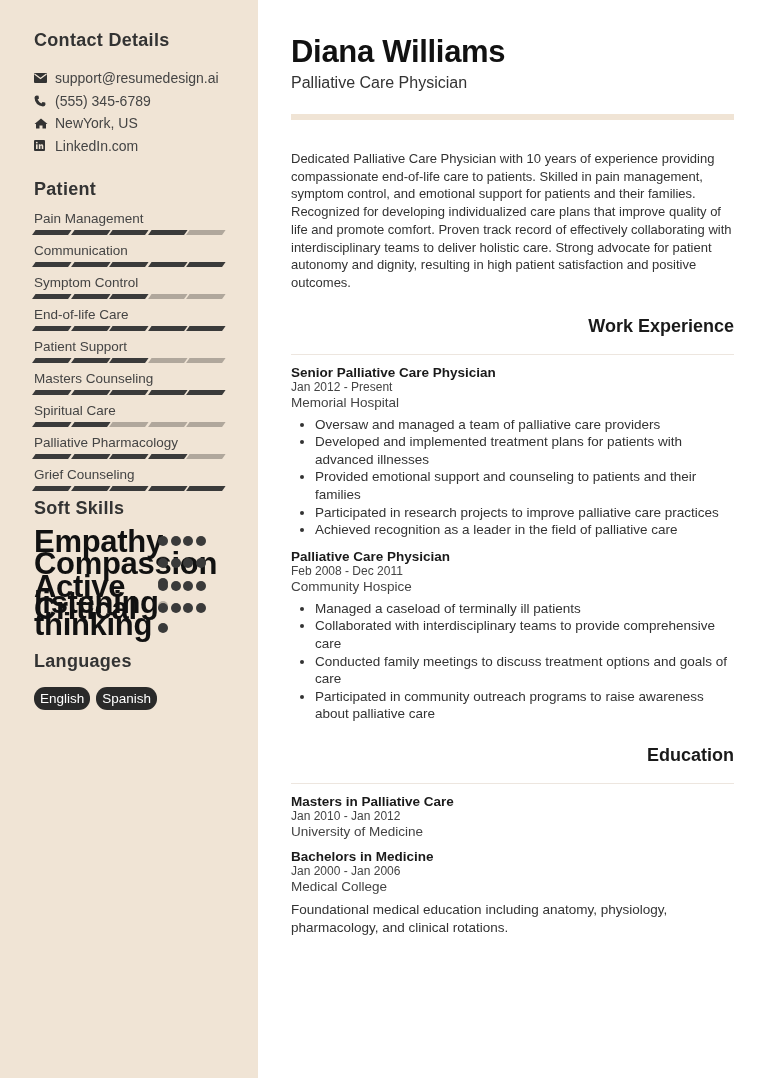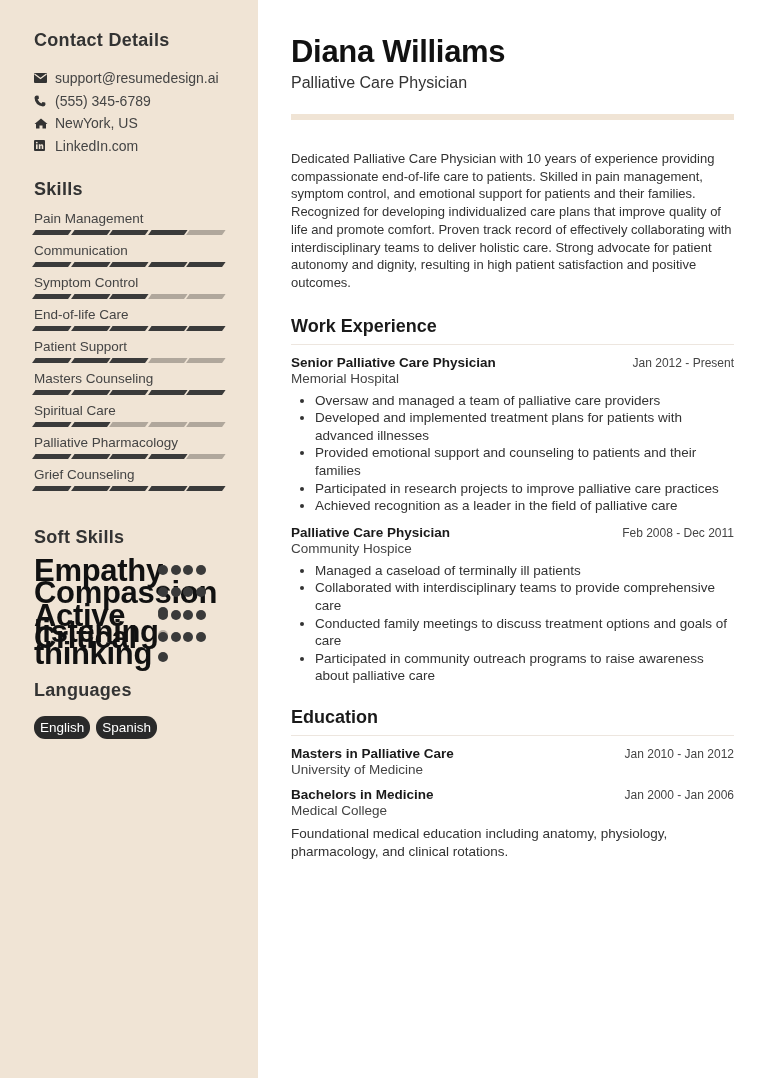--- a/index.html
+++ b/index.html
@@ -10,39 +10,39 @@
   .contact { margin-top: 16px; }
   .contact-row { display: flex; align-items: center; height: 22.5px; font-size: 14px; color: #444; }
   .contact-row .ic { width: 21px; display: inline-flex; align-items: center; }
   .skills-h { margin-top: 22px; }
   .skills { margin-top: 10px; }
   .skill { height: 32px; }
   .skill-name { font-size: 13.5px; color: #444; height: 18px; line-height: 18px; }
   .bar { display: flex; gap: 3px; margin-top: 2px; }
   .seg { width: 35.5px; height: 4.5px; background: #3a3a3a; transform: skewX(-35deg); }
   .seg.off { background: #b0a79c; }
-  .soft-h { margin-top: 29px; }
+  .soft-h { }
   .soft { margin-top: 15px; }
   .soft-row { display: flex; height: 22.3px; font-size: 13.5px; color: #444; position: relative; }
   .soft-row .name { width: 124px; line-height: 16px; }
   .dots { display: flex; flex-wrap: wrap; width: 56px; gap: 0 2.5px; position: relative; top: 2px; }
   .dot { width: 10px; height: 10px; border-radius: 50%; background: #3a3a3a; margin-bottom: 2px; }
   .dot.off { background: #b0a79c; opacity: 0.85; }
   .dots .dot:nth-child(5) { position: absolute; left: 0; top: 20px; }
   .lang-h { margin-top: 28px; }
   .langs { margin-top: 15px; display: flex; gap: 6px; }
   .lang { background: #2a2a2a; color: #fff; font-size: 13.5px; padding: 3px 6px; border-radius: 11px; height: 23px; line-height: 17px; }
   .main { position: absolute; left: 291px; top: 34px; width: 443px; }
   .name { font-size: 31px; font-weight: 700; color: #111; letter-spacing: -0.3px; line-height: 36px; }
   .title { font-size: 16px; color: #333; margin-top: 4px; }
   .accent-bar { margin-top: 22px; height: 6px; background: #f0e4d5; }
   .summary { margin-top: 30px; font-size: 13px; line-height: 17.7px; color: #333; }
-  .sec-h { font-size: 18px; font-weight: 600; color: #1a1a1a; margin-top: 24px; padding-bottom: 7px; border-bottom: 1px solid #ede6df; }
+  .sec-h { font-size: 18px; font-weight: 600; color: #1a1a1a; margin-top: 24px; padding-bottom: 17px; border-bottom: 1px solid #ede6df; text-align: right; }
   .entry { margin-top: 10px; }
-  .entry-top { display: flex; justify-content: space-between; align-items: baseline; }
+  .entry-top { display: flex; justify-content: space-between; align-items: baseline; flex-direction: column; }
   .entry-title { font-size: 13.5px; font-weight: 600; color: #1a1a1a; }
   .entry-date { font-size: 12px; color: #444; }
   .entry-org { font-size: 13.5px; color: #444; margin-top: 1px; }
   .bullets { margin-top: 6px; padding-left: 24px; font-size: 13.5px; line-height: 17.6px; color: #333; }
   .bullets li { padding-left: 0; }
   .edu-desc { margin-top: 7px; font-size: 13.5px; line-height: 17.6px; color: #333; }
 </style>
 </head>
 <body>
 
@@ -80,21 +80,21 @@
             <rect width="11" height="11" rx="1" fill="#333"></rect>
             <rect x="2" y="4.3" width="1.6" height="4.7" fill="#f0e4d5"></rect>
             <circle cx="2.8" cy="2.6" r="0.9" fill="#f0e4d5"></circle>
             <path d="M4.8 4.3 H6.3 V5 Q7 4.1 8 4.2 Q9.3 4.3 9.3 6 V9 H7.7 V6.3 Q7.7 5.4 7 5.4 Q6.4 5.4 6.4 6.3 V9 H4.8 Z" fill="#f0e4d5"></path>
           </svg>
       </span>
       <span>LinkedIn.com</span>
     </div>
   </div>
 
-  <div class="side-h skills-h">Skills</div>
+  <div class="side-h skills-h">Patient</div>
   <div class="skills" id="skills">
       <div class="skill">
         <div class="skill-name">Pain Management</div>
         <div class="bar">
           <span class="seg"></span>
           <span class="seg"></span>
           <span class="seg"></span>
           <span class="seg"></span>
           <span class="seg off"></span>
         </div>

